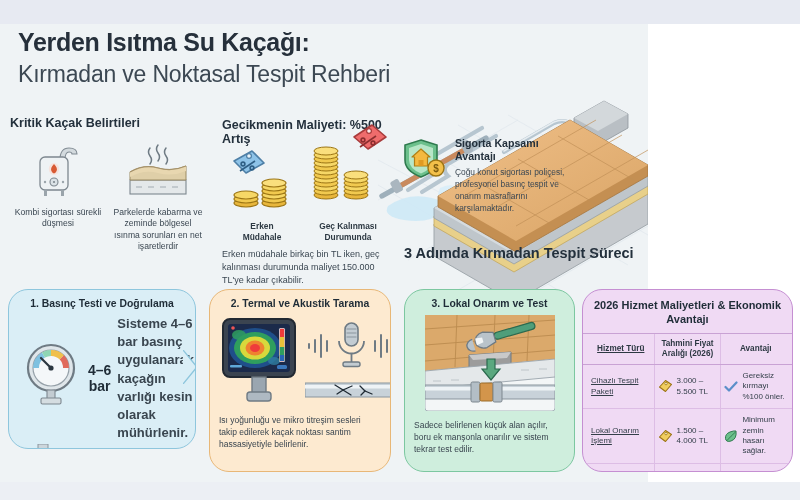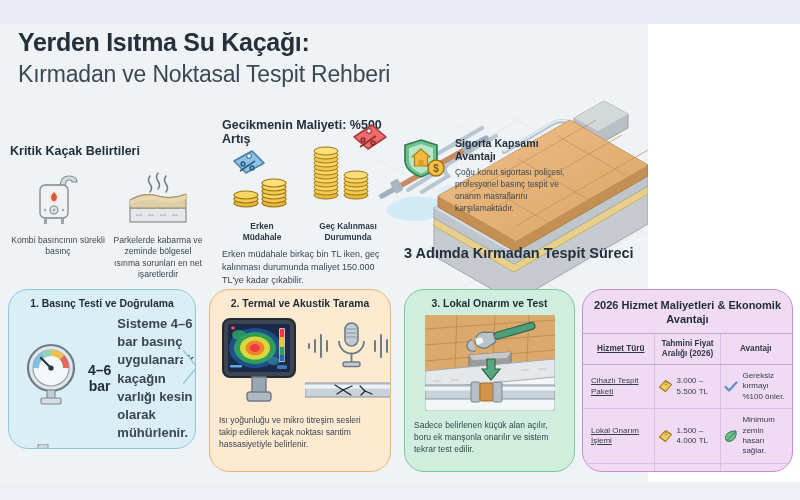--- a/index.html
+++ b/index.html
@@ -36,21 +36,21 @@
   
   .floorart { position: absolute; right: 0; top: 10px; width: 270px; height: 280px; }
 
   
   .sec-h {
     font-size: 12.5px; font-weight: bold; color: #23303c;
   }
 
   
   .symptoms { position: absolute; left: 8px; top: 116px; width: 205px; }
-  .symptoms .sec-h { margin-left: 2px; margin-top: 28px; }
+  .symptoms .sec-h { margin-left: 2px; }
   .sym-row { display: flex; margin-top: 10px; }
   .sym { width: 100px; text-align: center; }
   .sym-ic { height: 62px; display: flex; align-items: flex-end; justify-content: center; }
   .sym-cap {
     font-size: 8.6px; color: #3b4752; line-height: 1.32; margin-top: 5px;
     padding: 0 3px;
   }
 
   
   .cost { position: absolute; left: 222px; top: 118px; width: 172px; }
@@ -227,21 +227,21 @@
             <ellipse cx="24" cy="27" rx="5.2" ry="6" fill="#f6e3dd"></ellipse>
             <path d="M24 22 q4 4 2.6 7 q-1 2.4 -2.6 2.4 q-1.6 0 -2.6 -2.4 q-1.4 -3 2.6 -7 Z" fill="#d85a34"></path>
             <circle cx="24" cy="40" r="4" fill="#dbe2e6" stroke="#7d878f" stroke-width="1.1"></circle>
             <circle cx="24" cy="40" r="1.1" fill="#7d878f"></circle>
             <circle cx="15" cy="40" r="1.2" fill="#9aa4ab"></circle>
               <circle cx="33" cy="40" r="1.2" fill="#9aa4ab"></circle>
             <rect x="14" y="48" width="3" height="6" fill="#9aa4ab"></rect>
               <rect x="31" y="48" width="3" height="6" fill="#9aa4ab"></rect>
           </svg>
         </div>
-        <div class="sym-cap">Kombi basıncının sürekli basınç</div>
+        <div class="sym-cap">Kombi sigortası sürekli düşmesi</div>
       </div>
       <div class="sym">
         <div class="sym-ic">
           <svg width="72" height="60" viewBox="0 0 72 60">
             <g stroke="#6f7b84" stroke-width="1.5" fill="none" stroke-linecap="round">
               <path d="M28 6 q-3 4 0 8 q3 4 0 8"></path>
               <path d="M36 3 q-3 4 0 8 q3 4 0 8"></path>
               <path d="M44 6 q-3 4 0 8 q3 4 0 8"></path>
             </g>
             <rect x="8" y="38" width="56" height="14" fill="#e4e8ea" stroke="#7d878f" stroke-width="1.1"></rect>

